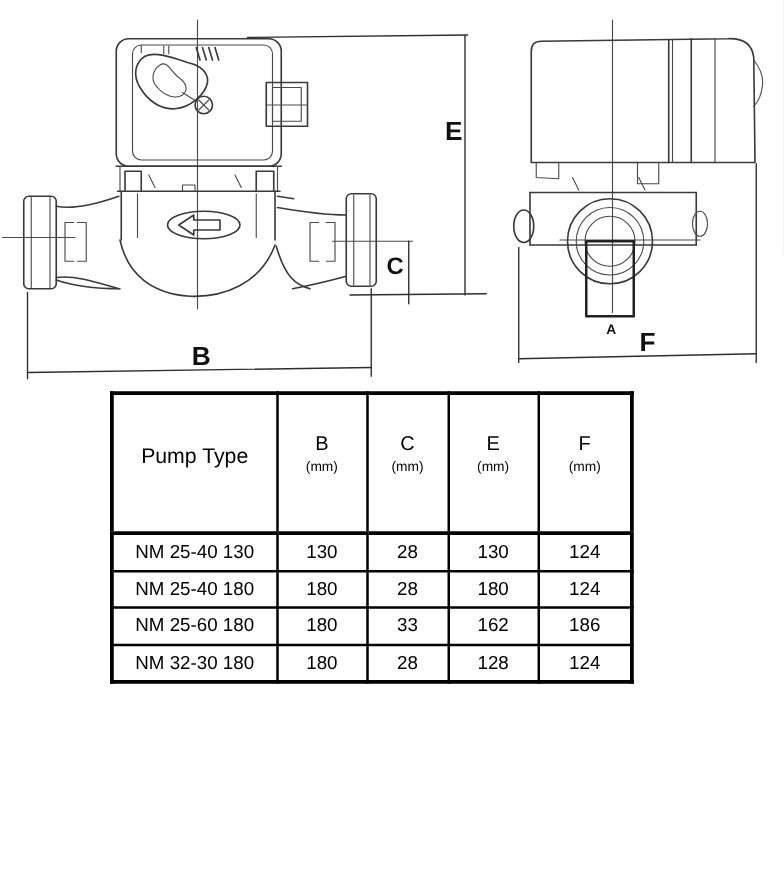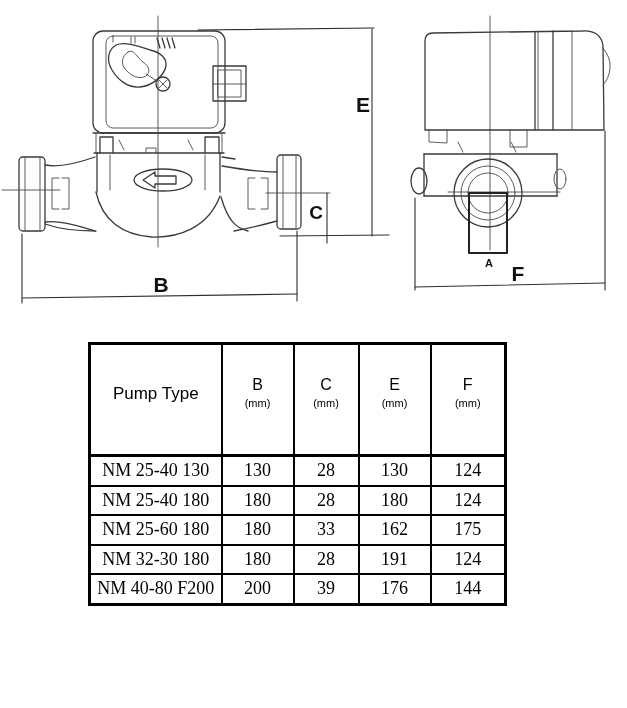--- a/index.html
+++ b/index.html
@@ -8,31 +8,31 @@
     font-family:"Liberation Sans",sans-serif;color:#000;overflow:hidden;
   }
   svg.drawing{position:absolute;left:0;top:0;}
   svg .s   {stroke:#3a3a3a;fill:none;stroke-width:1.3;stroke-linecap:round;stroke-linejoin:round;}
   svg .thin{stroke:#4a4a4a;fill:none;stroke-width:0.9;stroke-linecap:round;stroke-linejoin:round;}
   svg .bold{stroke:#222222;fill:none;stroke-width:2;stroke-linecap:round;stroke-linejoin:round;}
   svg .dim {stroke:#2e2e2e;fill:none;stroke-width:1.1;stroke-linecap:round;}
   svg text.lbl{fill:#111111;font-family:"Liberation Sans",sans-serif;font-weight:bold;}
   table.dims{
     position:absolute;left:88px;top:313px;border-collapse:collapse;table-layout:fixed;
-    border:3px solid #000;background:#fff;margin-top:29px;
+    border:3px solid #000;background:#fff;
   }
   table.dims th,table.dims td{
     border:2.5px solid #000;text-align:center;vertical-align:middle;padding:0;
     font-family:"Liberation Sans",sans-serif;font-weight:normal;white-space:nowrap;
   }
   table.dims thead th{height:97px;border-bottom:3px solid #000;padding-bottom:12px;}
   th.pt{font-size:17px;}
   .hletter{font-size:16px;line-height:19px;}
   .hunit{font-size:11px;line-height:18px;}
-  table.dims td{height:27.5px;font-size:18px;font-family:Liberation Serif, serif;}
+  table.dims td{height:27.5px;font-size:15px;}
 </style>
 </head>
 <body>
 
 <div class="page">
 
   <svg class="drawing" width="627" height="310" viewBox="0 0 627 310">
 
     <g>
 
@@ -223,32 +223,25 @@
         <td>180</td>
         <td>28</td>
         <td>180</td>
         <td>124</td>
       </tr>
       <tr>
         <td>NM 25-60 180</td>
         <td>180</td>
         <td>33</td>
         <td>162</td>
-        <td>175</td>
+        <td>186</td>
       </tr>
       <tr>
         <td>NM 32-30 180</td>
         <td>180</td>
         <td>28</td>
-        <td>191</td>
+        <td>128</td>
         <td>124</td>
-      </tr>
-      <tr>
-        <td>NM 40-80 F200</td>
-        <td>200</td>
-        <td>39</td>
-        <td>176</td>
-        <td>144</td>
       </tr>
     </tbody>
   </table>
 
 </div>
 
 </body></html>

